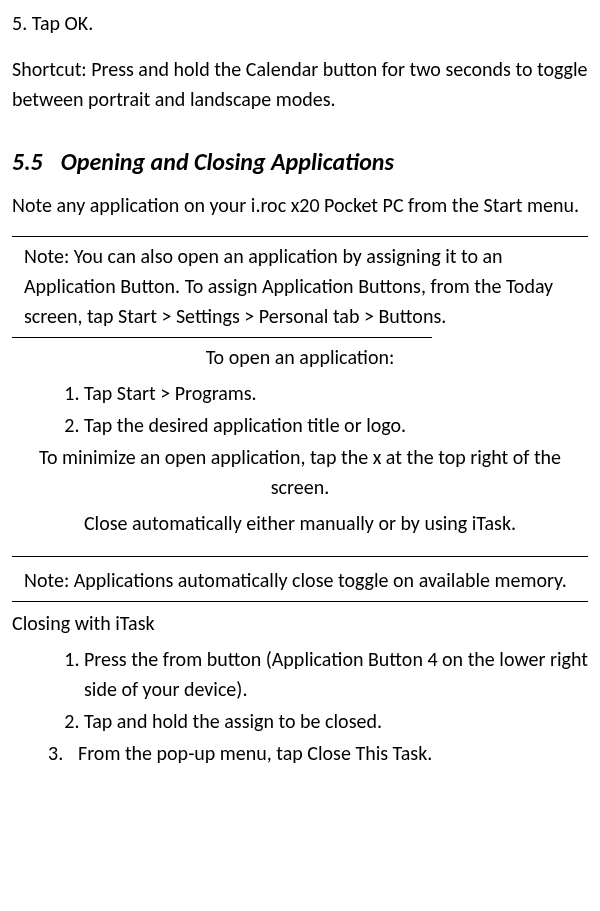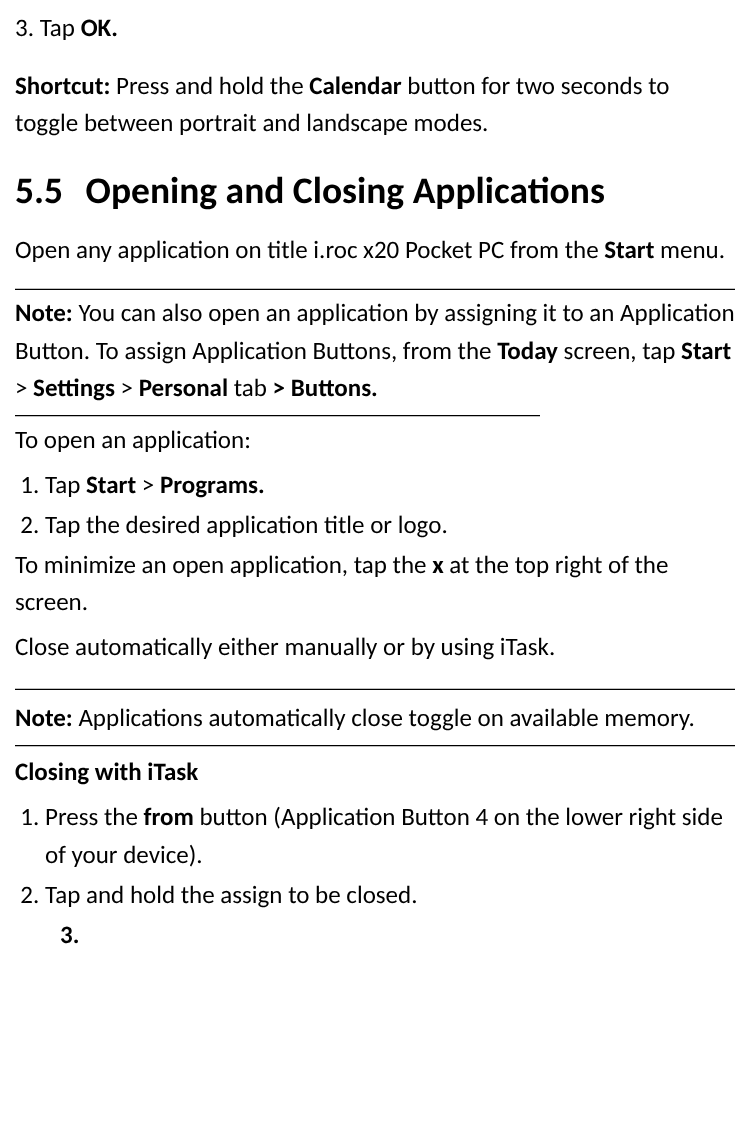--- a/index.html
+++ b/index.html
@@ -7,57 +7,58 @@
       width: 600px;
       height: 911px;
       background: #ffffff;
       font-family: Calibri, "Segoe UI", Arial, sans-serif;
       color: #000000;
       padding: 8px 12px;
       font-size: 20px;
       line-height: 1.5;
     }
     .para { margin-bottom: 16px; }
-    .para.tight { margin-bottom: 6px; }
+    .para.tight { margin-bottom: 6px; text-align: center; }
     .para.gap { }
     .heading {
+      font-style: italic;
       font-weight: bold;
-      font-size: 30px;
-      margin-top: 16px;
+      font-size: 24px;
+      margin-top: 30px;
       margin-bottom: 10px;
     }
     .heading .num { margin-right: 18px; }
-    .bold { font-weight: bold; }
+    .bold { font-weight: normal; }
     hr { border: none; border-top: 1.5px solid #000; margin: 6px 0 4px 0; }
     hr.short { width: 420px; }
     hr.gap { margin: 18px 0 8px 0; }
-    .note-line { margin: 4px 0 2px 0; }
-    ol { list-style: decimal; margin-left: 24px; }
+    .note-line { margin: 4px 0 2px 12px; }
+    ol { list-style: decimal; margin-left: 72px; }
     ol.tight li { margin-bottom: 2px; }
     .li-row { display: flex; align-items: baseline; margin-left: 36px; margin-bottom: 2px; }
     .li-num { min-width: 30px; }
-    .subhead { font-weight: bold; margin-top: 6px; margin-bottom: 6px; }
+    .subhead { font-weight: normal; margin-top: 6px; margin-bottom: 6px; }
   </style>
 </head>
 <body>
 
 <p class="para">
-  <span>3. Tap </span><span class="bold">OK.</span>
+  <span>5. Tap </span><span class="bold">OK.</span>
 </p>
 
 <p class="para gap">
   <span class="bold">Shortcut:</span><span> Press and hold the </span><span class="bold">Calendar</span><span> button for two seconds to toggle between portrait and landscape modes.</span>
 </p>
 
 <h2 class="heading">
   <span class="num">5.5</span><span>Opening and Closing Applications</span>
 </h2>
 
 <p class="para">
-  <span>Open any application on title i.roc x20 Pocket PC from the </span><span class="bold">Start</span><span> menu.</span>
+  <span>Note any application on your i.roc x20 Pocket PC from the </span><span class="bold">Start</span><span> menu.</span>
 </p>
 
 <hr>
 
 <p class="note-line">
   <span class="bold">Note:</span><span> You can also open an application by assigning it to an Application Button. To assign Application Buttons, from the </span><span class="bold">Today</span><span> screen, tap </span><span class="bold">Start</span><span> &gt; </span><span class="bold">Settings</span><span> &gt; </span><span class="bold">Personal</span><span> tab </span><span class="bold">&gt; Buttons.</span>
 </p>
 
 <hr class="short">
 
@@ -85,13 +86,16 @@
 
 <p class="subhead">Closing with iTask</p>
 <ol class="tight" start="1">
   <li>
     <span>Press the </span><span class="bold">from</span><span> button (Application Button 4 on the lower right side of your device).</span>
   </li>
   <li>Tap and hold the assign to be closed.</li>
 </ol>
 <div class="li-row">
   <span class="bold li-num">3.</span>
+  <span>
+    <span>From the pop-up menu, tap </span><span class="bold">Close This Task.</span>
+  </span>
 </div>
 
 </body></html>

